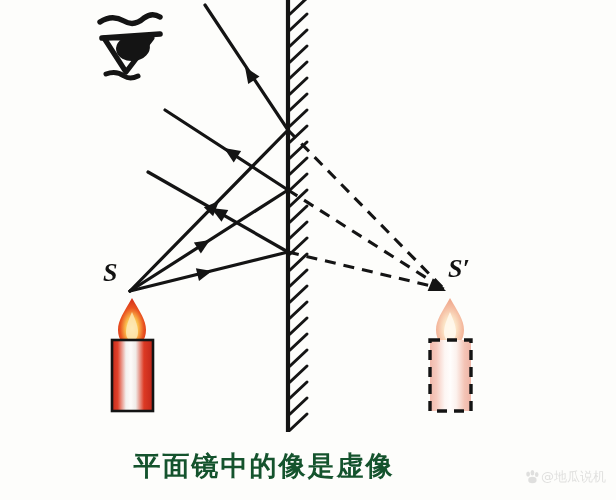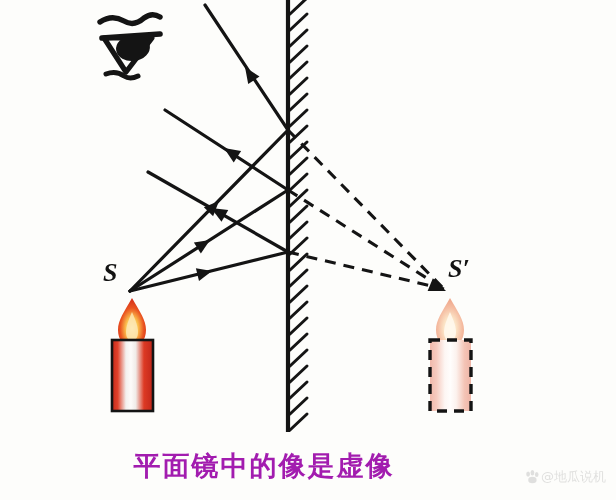--- a/index.html
+++ b/index.html
@@ -26,21 +26,21 @@
   }
   .caption {
     position: absolute;
     left: 0;
     top: 448px;
     width: 528px;
     text-align: center;
     font-family: "DejaVu Serif", "Liberation Serif", serif;
     font-size: 27px;
     font-weight: 700;
-    color: #a21caf;
+    color: #14532d;
     letter-spacing: 2px;
   }
   .watermark {
     position: absolute;
     right: 10px;
     top: 468px;
     display: flex;
     align-items: center;
     gap: 1px;
     opacity: 0.22;

